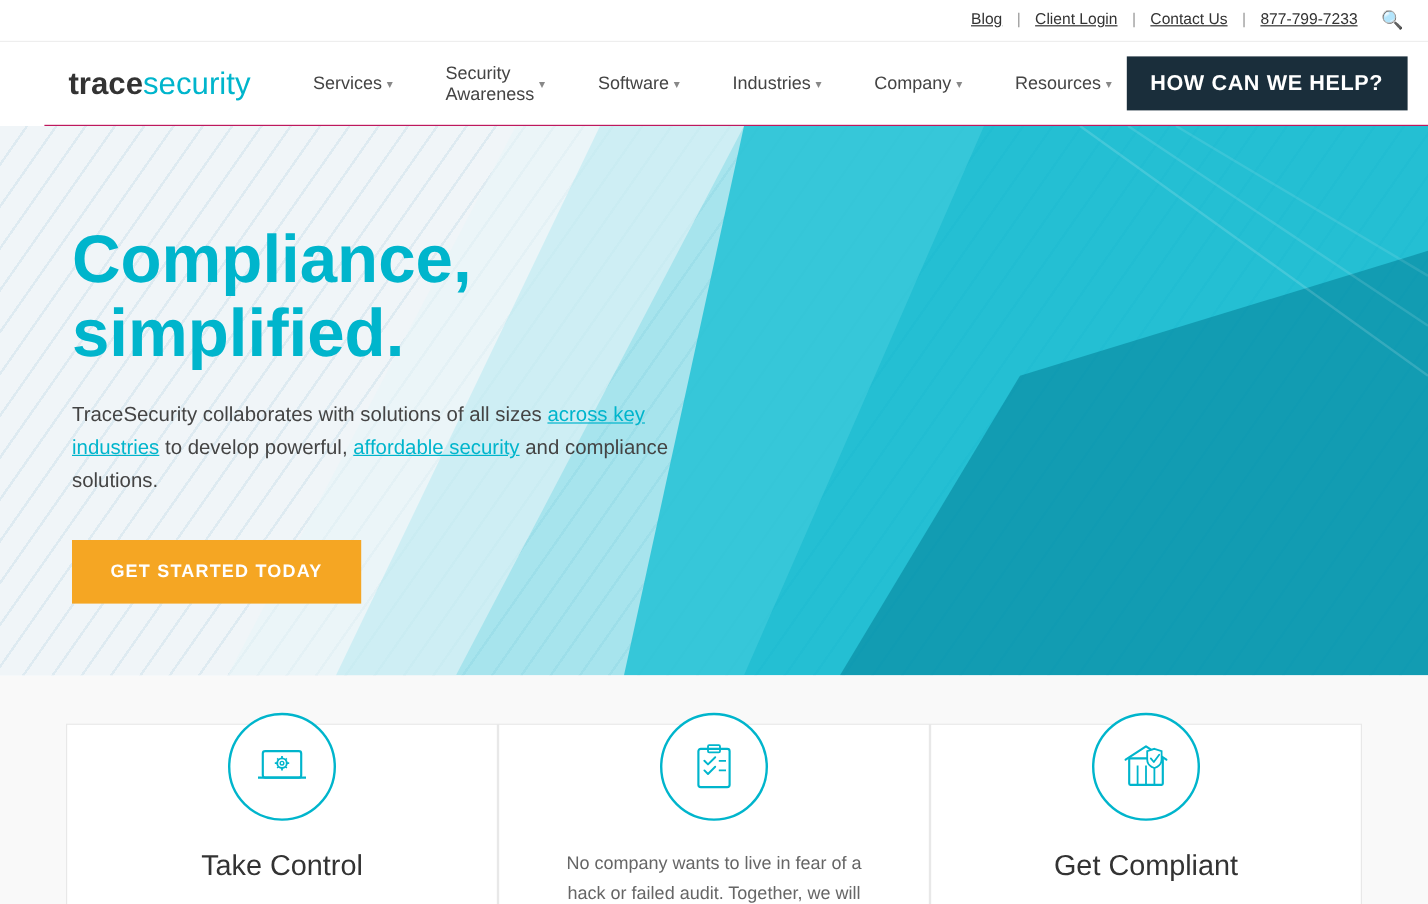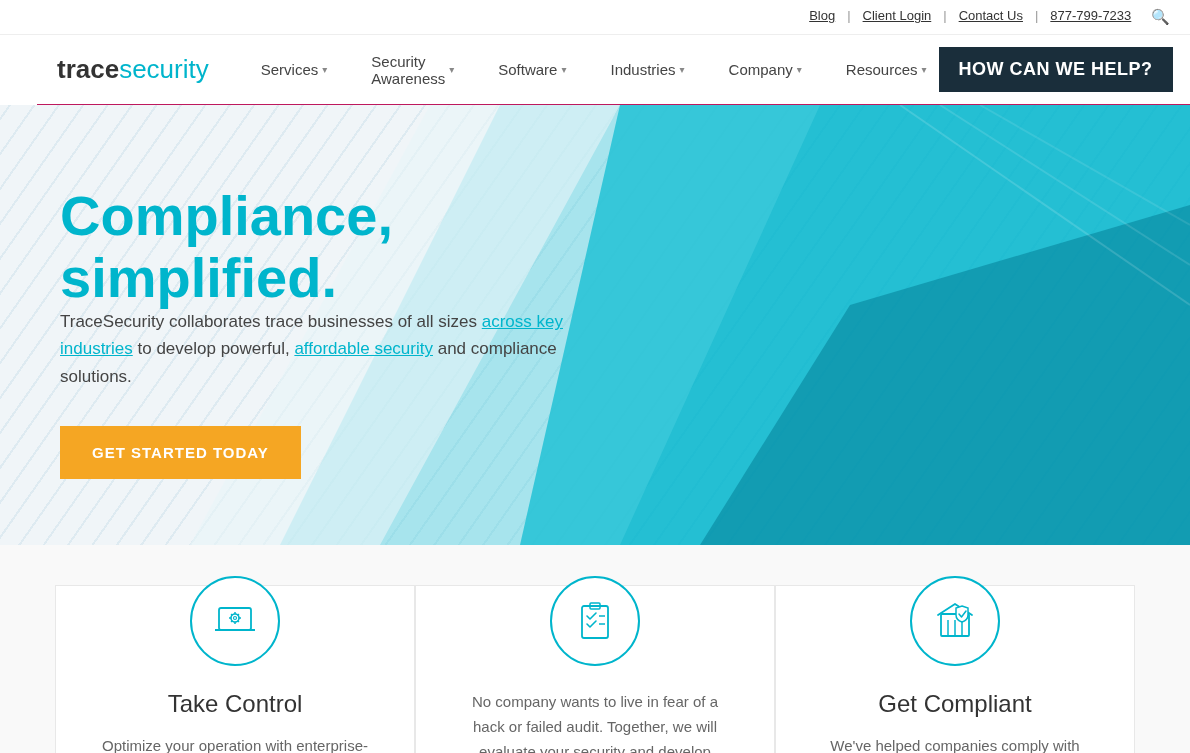--- a/index.html
+++ b/index.html
@@ -106,20 +106,21 @@
       z-index: 5;
       padding: 80px 60px 60px 60px;
       max-width: 660px;
     }
 
     .hero h1 {
       font-size: 56px;
       color: #00b5cc;
       font-weight: 700;
       line-height: 1.1;
+      margin-bottom: 24px;
     }
 
     .hero p {
       font-size: 17px;
       color: #444;
       line-height: 1.6;
       margin-bottom: 36px;
       max-width: 580px;
     }
 
@@ -248,21 +249,21 @@
     <polygon points="850,200 1190,100 1190,440 700,440" fill="#007a91" opacity="0.5"></polygon>
 
     <line x1="900" y1="0" x2="1190" y2="200" stroke="rgba(255,255,255,0.15)" stroke-width="2"></line>
     <line x1="940" y1="0" x2="1190" y2="160" stroke="rgba(255,255,255,0.12)" stroke-width="2"></line>
     <line x1="980" y1="0" x2="1190" y2="120" stroke="rgba(255,255,255,0.1)" stroke-width="2"></line>
   </svg>
 
   <div class="hero-content">
     <h1>Compliance, simplified.</h1>
     <p>
-      <span>TraceSecurity collaborates trace businesses of all sizes </span><a>across key industries</a><span> to develop powerful, </span><a>affordable security</a><span> and compliance solutions.</span>
+      <span>TraceSecurity collaborates with solutions of all sizes </span><a>across key industries</a><span> to develop powerful, </span><a>affordable security</a><span> and compliance solutions.</span>
     </p>
     <button class="cta-btn">GET STARTED TODAY</button>
   </div>
 </section>
 
 <div class="cards-section">
 
   <div class="card">
     <div class="card-icon-wrap">
       <svg viewBox="0 0 46 46">

